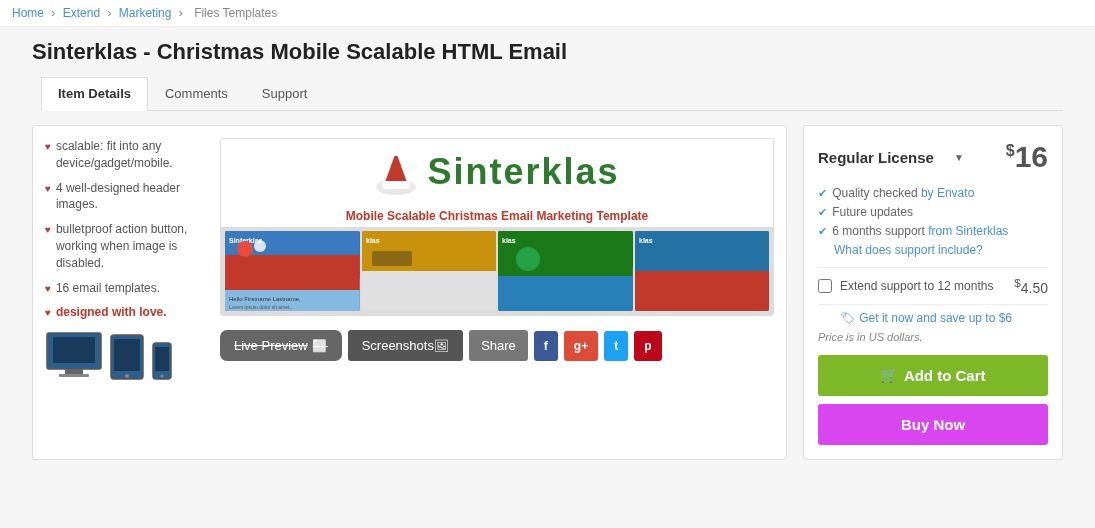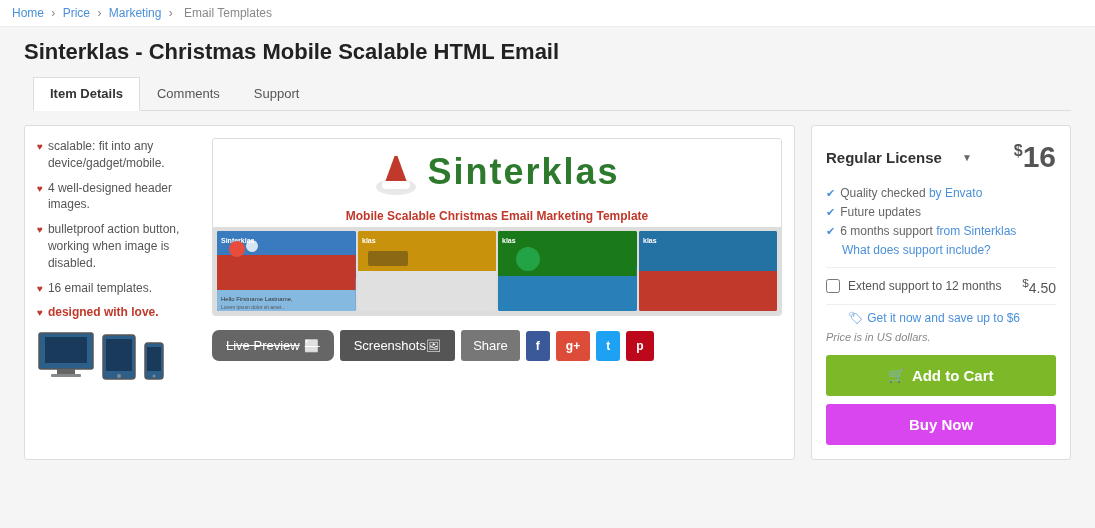--- a/index.html
+++ b/index.html
@@ -2,21 +2,21 @@
 <html><head>
   <meta charset="utf-8">
   <style>
     * { box-sizing: border-box; margin: 0; padding: 0; }
     body { font-family: Arial, sans-serif; font-size: 13px; color: #333; background: #f5f5f5; }
 
     .breadcrumb { padding: 6px 12px; font-size: 12px; background: #fff; border-bottom: 1px solid #eee; }
     .breadcrumb a { color: #4a90d9; text-decoration: none; }
     .breadcrumb span { color: #888; margin: 0 4px; }
 
-    .main-container { max-width: 1095px; margin: 0 auto; padding: 12px 24px; }
+    .main-container { max-width: 1095px; margin: 0 auto; padding: 12px 32px; }
 
     .page-title { font-size: 22px; font-weight: bold; color: #222; margin-bottom: 12px; }
 
     .tabs { display: flex; border-bottom: 1px solid #ddd; margin-bottom: 14px; margin-left: 9px; }
     .tab { padding: 8px 16px; cursor: pointer; border: 1px solid transparent; font-size: 13px; color: #555; background: transparent; }
     .tab.active { border: 1px solid #ddd; border-bottom: 1px solid #fff; background: #fff; margin-bottom: -1px; color: #333; font-weight: bold; }
 
     .content-area { display: flex; gap: 16px; }
 
     .left-panel { flex: 1; background: #fff; border: 1px solid #ddd; border-radius: 3px; padding: 12px; }
@@ -75,25 +75,25 @@
     .btn-buy-now { width: 100%; background: #d946ef; color: #fff; border: none; padding: 12px; border-radius: 3px; cursor: pointer; font-size: 15px; font-weight: bold; }
 
     .cart-icon { font-size: 14px; }
   </style>
 </head>
 <body>
 
 <div class="breadcrumb">
   <a href="#">Home</a>
   <span> › </span>
-  <a href="#">Price</a>
+  <a href="#">Extend</a>
   <span> › </span>
   <a href="#">Marketing</a>
   <span> › </span>
-  <span>Email Templates</span>
+  <span>Files Templates</span>
 </div>
 
 <div class="main-container">
   <h1 class="page-title">Sinterklas - Christmas Mobile Scalable HTML Email</h1>
 
   <div class="tabs">
     <div class="tab active">Item Details</div>
     <div class="tab">Comments</div>
     <div class="tab">Support</div>
   </div>

